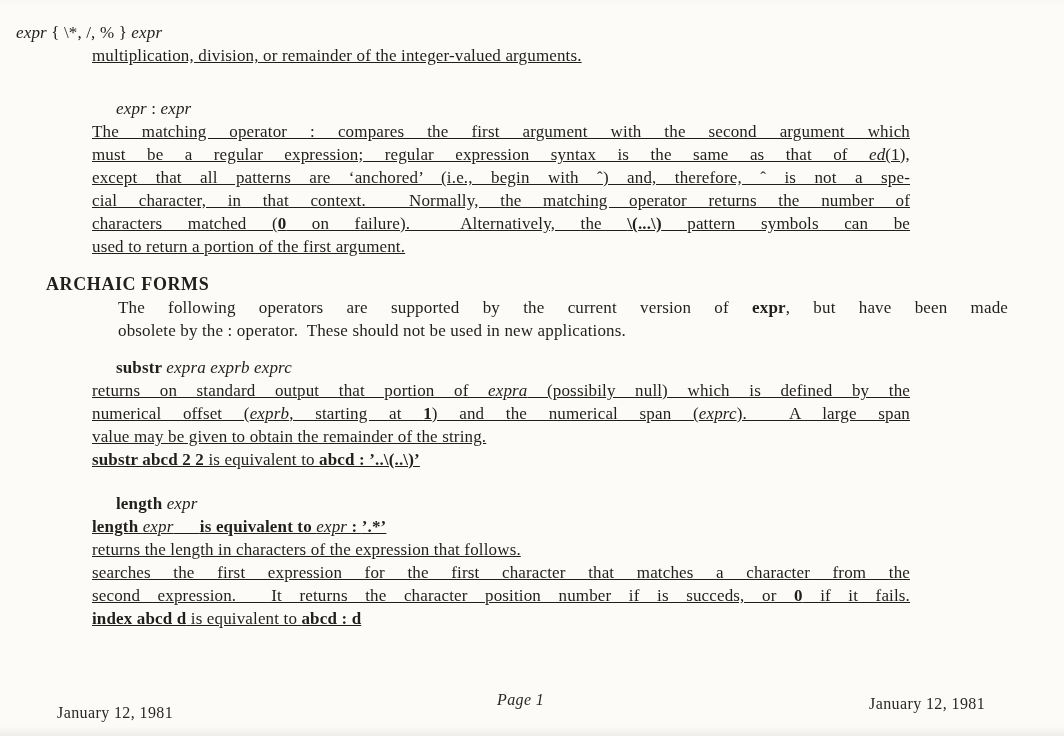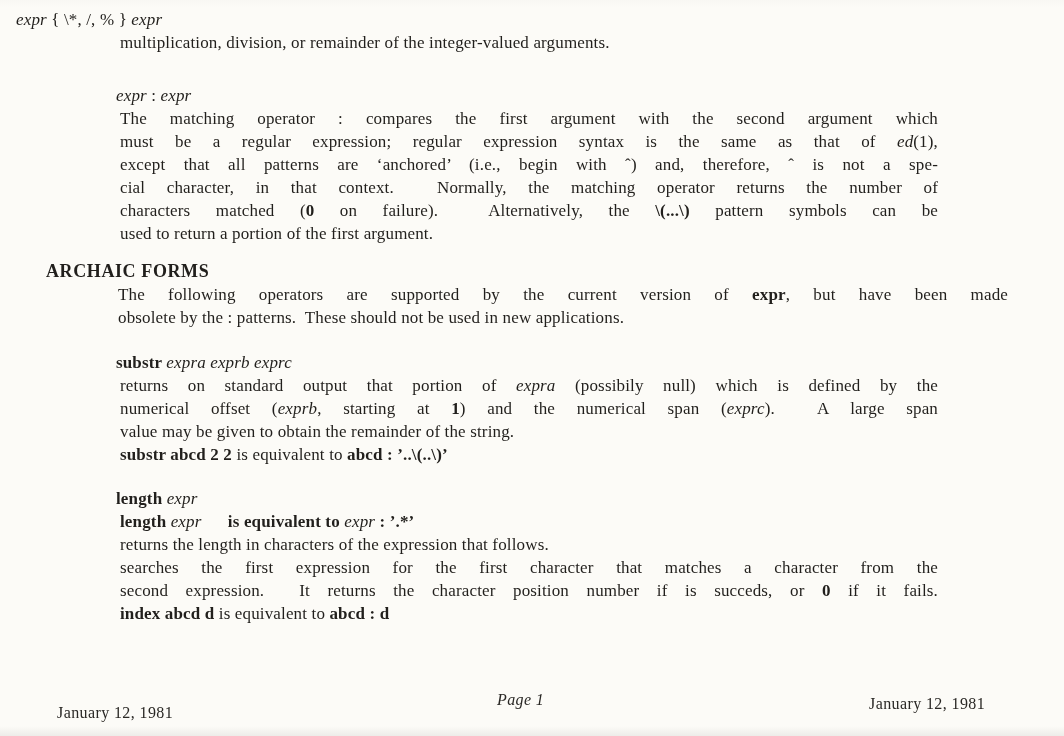--- a/index.html
+++ b/index.html
@@ -18,30 +18,30 @@
       #fcfbf7;
   }
   .tl{ 
     font-size:17px;line-height:23px;letter-spacing:0.15px;
     white-space:pre-wrap;
   }
   .jl{ text-align:justify; text-align-last:justify; }
   .s-i{font-style:italic;}
   .s-b{font-weight:bold;}
   .tag{position:relative;margin-left:116px;}
-  .body2{position:relative;margin-left:120px;width:818px;}
+  .body2{position:relative;margin-left:92px;width:818px;text-decoration:underline;}
   .body1{position:relative;margin-left:118px;width:890px;}
   .sechead{
     position:relative;margin-left:46px;
     font-weight:bold;font-size:18px;line-height:23px;letter-spacing:0.6px;
   }
-  .sp-a{padding-top:8px;margin-left:16px;}
+  .sp-a{padding-top:21px;margin-left:16px;}
   .gap-b{margin-top:30px;}
   .gap-h{margin-top:15px;}
-  .gap-d{margin-top:22px;}
+  .gap-d{margin-top:14px;}
   .gap-e{margin-top:21px;}
   .gap-f{margin-top:16px;}
   .footer-item{
     position:absolute;font-size:16px;line-height:20px;letter-spacing:0.4px;
     color:#2a2825;
   }
   #f-left{left:57px;top:703px;}
   #f-center{left:497px;top:690px;font-style:italic;}
   #f-right{left:869px;top:694px;}
 </style>
@@ -61,21 +61,21 @@
     <div class="tl jl"><span>must be a regular expression; regular expression syntax is the same as that of </span><span class="s-i">ed</span><span>(1),</span></div>
     <div class="tl jl"><span>except that all patterns are ‘anchored’ (i.e., begin with ˆ) and, therefore, ˆ is not a spe-</span></div>
     <div class="tl jl"><span>cial character, in that context.  Normally, the matching operator returns the number of</span></div>
     <div class="tl jl"><span>characters matched (</span><span class="s-b">0</span><span> on failure).  Alternatively, the </span><span class="s-b">\(...\)</span><span> pattern symbols can be</span></div>
     <div class="tl"><span>used to return a portion of the first argument.</span></div>
   </div>
 
   <div class="sechead gap-h">ARCHAIC FORMS</div>
   <div class="body1">
     <div class="tl jl"><span>The following operators are supported by the current version of </span><span class="s-b">expr</span><span>, but have been made</span></div>
-    <div class="tl"><span>obsolete by the : patterns.  These should not be used in new applications.</span></div>
+    <div class="tl"><span>obsolete by the : operator.  These should not be used in new applications.</span></div>
   </div>
 
   <div class="tl tag gap-d"><span class="s-b">substr </span><span class="s-i">expra exprb exprc</span></div>
   <div class="body2">
     <div class="tl jl"><span>returns on standard output that portion of </span><span class="s-i">expra</span><span> (possibily null) which is defined by the</span></div>
     <div class="tl jl"><span>numerical offset (</span><span class="s-i">exprb</span><span>, starting at </span><span class="s-b">1</span><span>) and the numerical span (</span><span class="s-i">exprc</span><span>).  A large span</span></div>
     <div class="tl"><span>value may be given to obtain the remainder of the string.</span></div>
     <div class="tl"><span class="s-b">substr abcd 2 2</span><span> is equivalent to </span><span class="s-b">abcd : ’..\(..\)’</span></div>
   </div>
 

